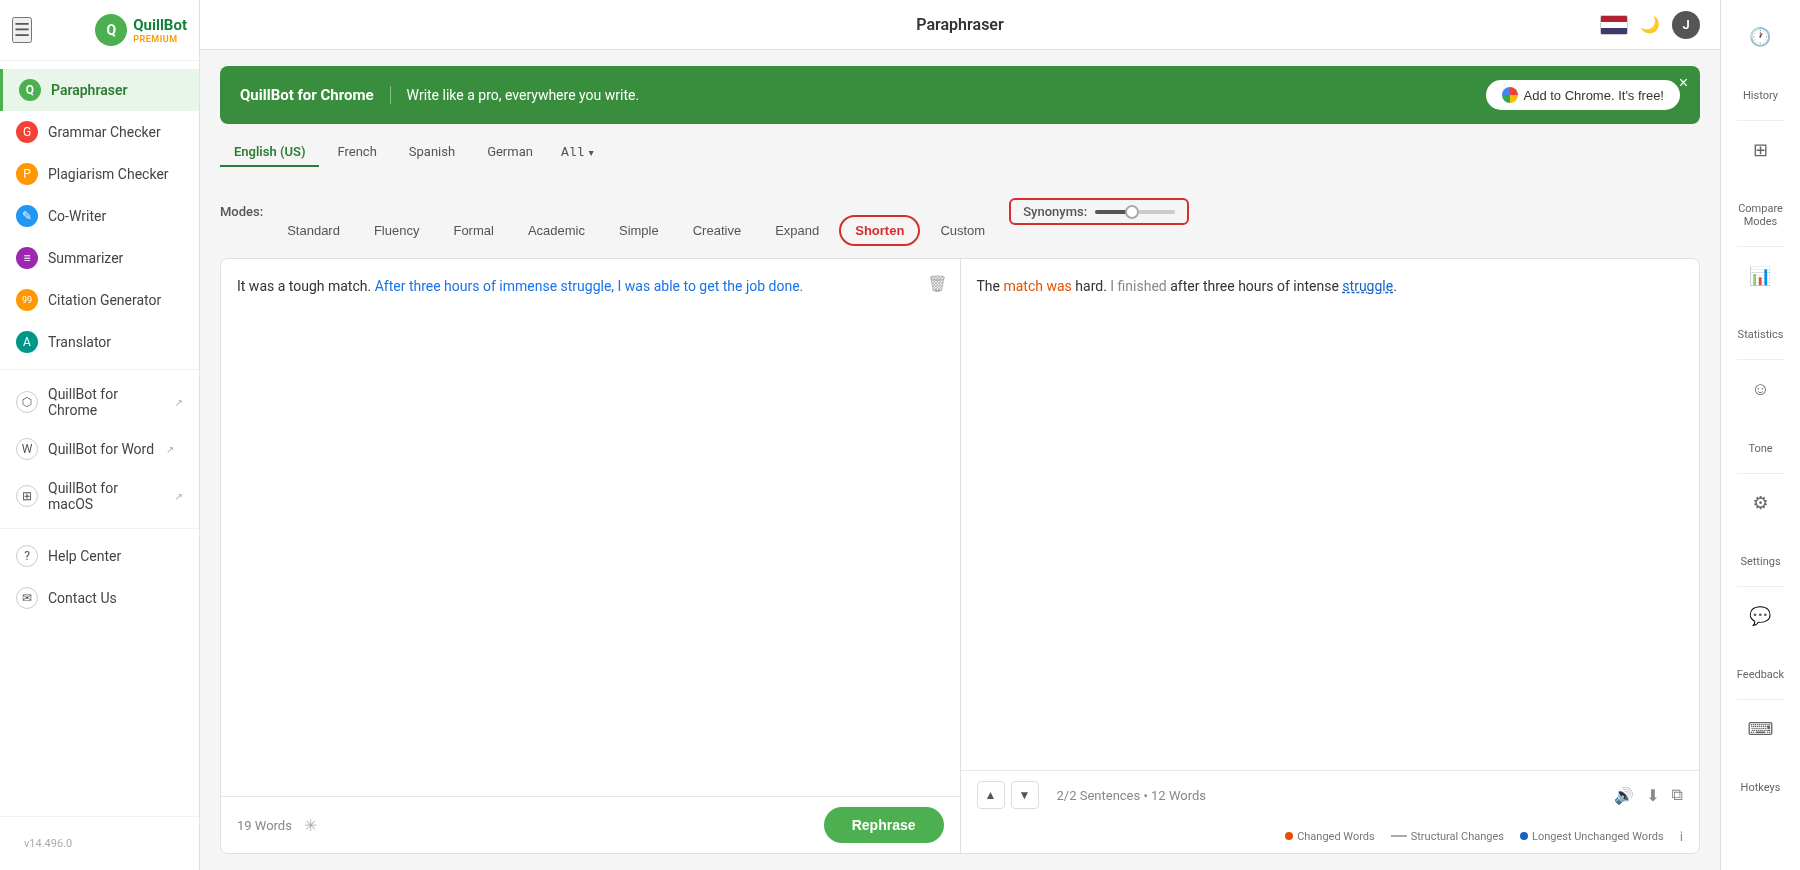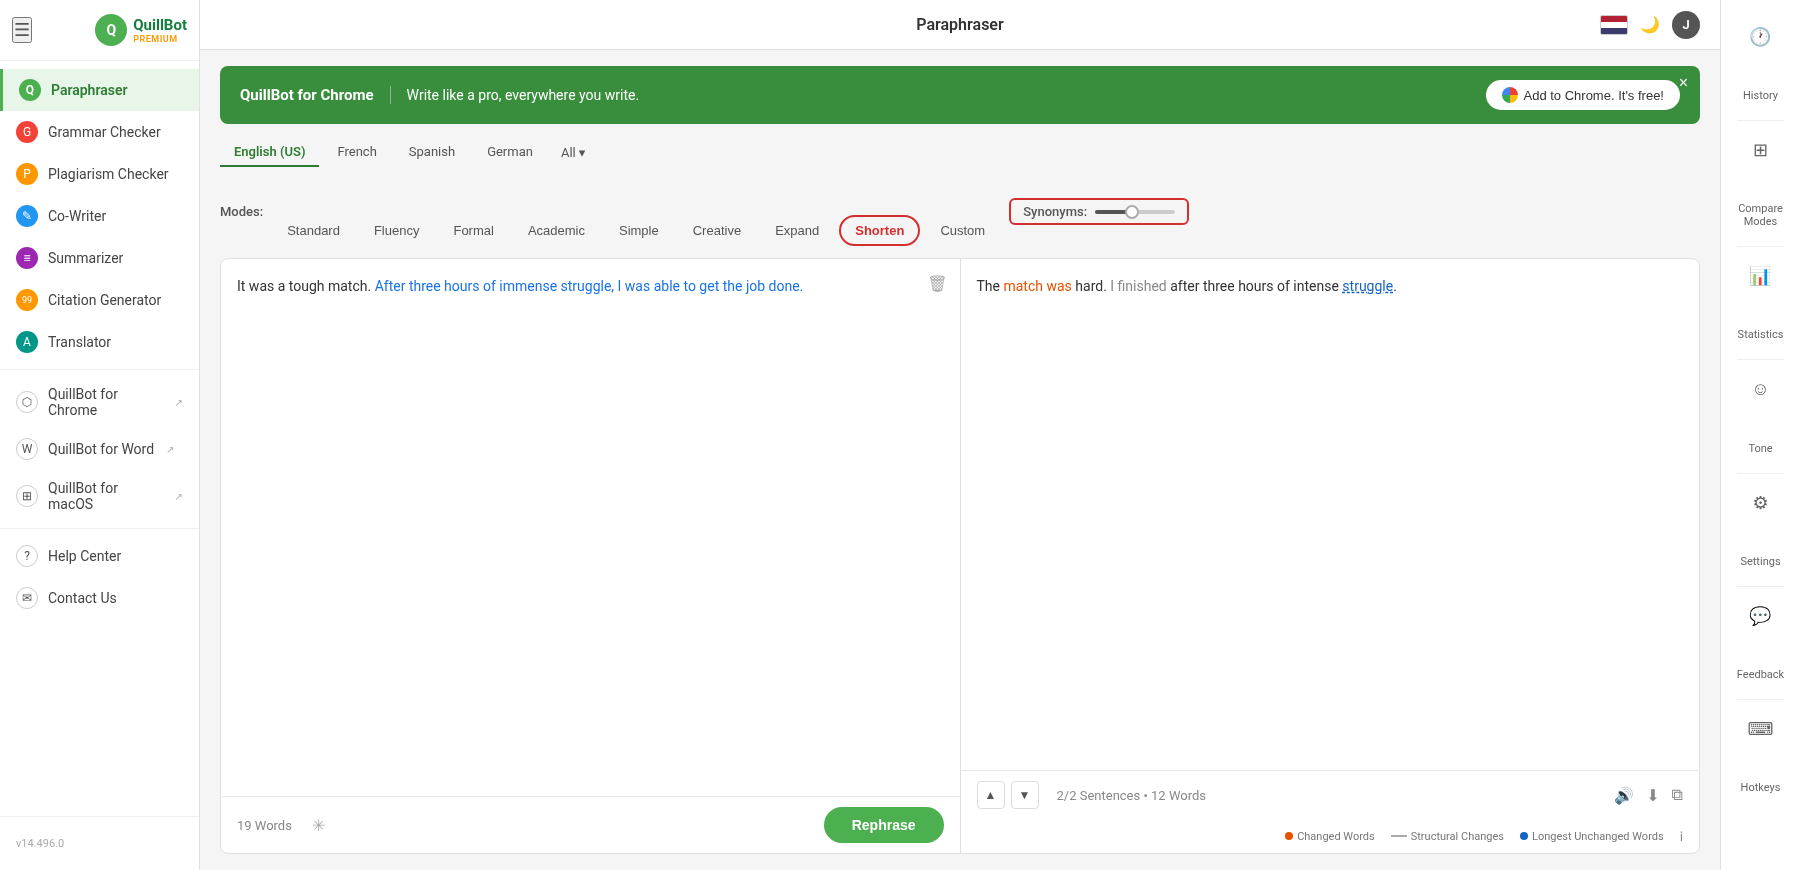--- a/index.html
+++ b/index.html
@@ -74,21 +74,21 @@
     }
     .nav-icon.green { background: #4caf50; color: white; }
     .nav-icon.red { background: #f44336; color: white; }
     .nav-icon.orange { background: #ff9800; color: white; }
     .nav-icon.blue { background: #2196f3; color: white; }
     .nav-icon.purple { background: #9c27b0; color: white; }
     .nav-icon.teal { background: #009688; color: white; }
     .nav-icon.outline { background: transparent; border: 1px solid #ccc; color: #555; }
     .nav-divider { height: 1px; background: #f0f0f0; margin: 6px 0; }
     .sidebar-footer {
-      padding: 12px 0;
+      padding: 12px 8px;
       border-top: 1px solid #f0f0f0;
     }
     .sidebar-version {
       padding: 8px 16px;
       font-size: 11px;
       color: #aaa;
     }
     .external-icon { font-size: 10px; color: #aaa; margin-left: 2px; }
 
     
@@ -235,20 +235,21 @@
       font-weight: 600;
     }
     .lang-all {
       display: flex;
       align-items: center;
       gap: 3px;
       padding: 6px 10px;
       font-size: 13px;
       color: #555;
       cursor: pointer;
+      font-family: Liberation Mono, monospace;
     }
 
     
     .mode-bar {
       display: flex;
       align-items: center;
       gap: 6px;
       margin-bottom: 12px;
       flex-shrink: 0;
       flex-wrap: wrap;
@@ -348,21 +349,21 @@
       align-items: center;
       justify-content: space-between;
       padding: 10px 16px;
       border-top: 1px solid #e8e8e8;
     }
     .word-count {
       font-size: 13px;
       color: #888;
       display: flex;
       align-items: center;
-      gap: 20px;
+      gap: 12px;
     }
     .ai-icon {
       font-size: 16px;
       color: #aaa;
     }
     .rephrase-btn {
       background: #4caf50;
       color: white;
       border: none;
       border-radius: 20px;

